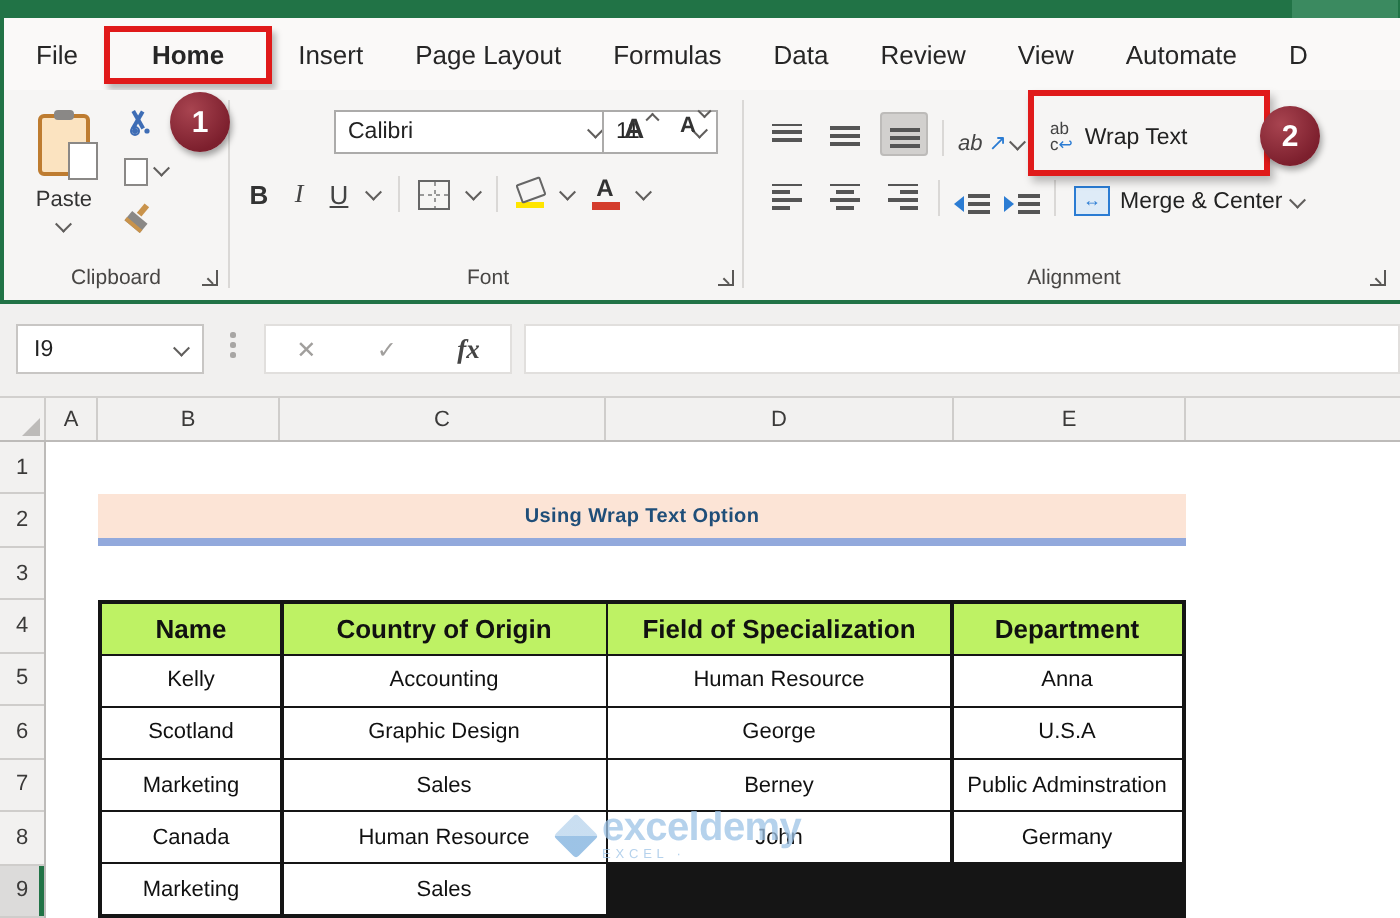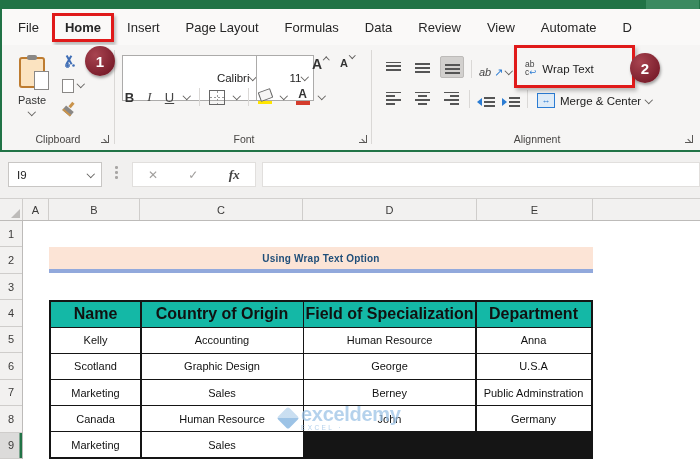--- a/index.html
+++ b/index.html
@@ -8,21 +8,21 @@
 
   
   .titlebar{position:absolute;left:0;top:0;width:700px;height:9px;background:#217346;}
   .titlebar-accent{position:absolute;right:1px;top:0;width:53px;height:9px;background:#3B8A60;}
   .edge-left{position:absolute;left:0;top:0;width:2px;height:151px;background:#217346;z-index:40;}
 
   
   .tabrow{position:absolute;left:0;top:9px;width:700px;height:36px;background:#FAF9F8;}
   .tabs{display:flex;align-items:center;height:100%;padding-left:5px;}
   .tab{padding:8px 13px;font-size:13px;color:#262626;white-space:nowrap;}
-  .tab-active{font-weight:700;border:3px solid #E01A1A;padding:4px 10px;
+  .tab-active{font-weight:700;border:3px solid #E01A1A;padding:4px 21px;
               box-shadow:2px 3px 3px rgba(0,0,0,.25);background:#FAF9F8;}
 
   
   .ribbon{position:absolute;left:0;top:45px;width:700px;height:105px;background:#F6F5F4;}
   .green-rule{position:absolute;left:0;top:150px;width:700px;height:2px;background:#217346;}
   .grp{position:absolute;top:0;height:100%;}
   .grp-clip{left:4px;width:108px;}
   .grp-font{left:118px;width:252px;}
   .grp-align{left:378px;width:318px;}
   .grp-label{position:absolute;bottom:5px;left:0;right:0;text-align:center;font-size:10.5px;color:#484644;}
@@ -61,21 +61,21 @@
   .copy-ic::before{content:'';position:absolute;left:2.5px;top:-4px;width:10px;height:12px;
            background:#F6F5F4;border:1.3px solid #8A8886;z-index:-1;}
   .painter-ic{position:relative;width:14px;height:14px;display:inline-block;}
   .painter-ic::before{content:'';position:absolute;left:8px;top:0;width:3px;height:6px;
            background:#C9934B;transform:rotate(40deg);}
   .painter-ic::after{content:'';position:absolute;left:1px;top:6px;width:10px;height:4px;
            background:#8A8886;border-bottom:2.5px solid #C9934B;transform:rotate(40deg);}
 
   
   .combo{position:absolute;height:20px;background:#fff;border:1px solid #ACABAA;display:flex;
-         align-items:center;justify-content:flex-end;padding:12px 6px;font-size:11.5px;color:#222;}
+         align-items:center;justify-content:space-between;padding:0 6px;font-size:11.5px;color:#222;margin-left:45px;}
   .font-name{left:4px;top:10px;width:126px;}
   .font-size{left:138px;top:10px;width:44px;}
   .sizebtn{position:absolute;top:10px;height:20px;display:flex;align-items:flex-start;gap:2px;cursor:default;}
   .sizebtn.grow{left:194px;} .sizebtn.shrink{left:222px;}
   .Aletter{font-size:14px;color:#333;font-weight:600;line-height:18px;}
   .shrink .Aletter{font-size:11px;line-height:16px;}
   .fontrow2{position:absolute;left:6px;top:40px;height:24px;display:flex;align-items:center;gap:9px;}
   .fbtn{font-size:13px;color:#444;width:11px;text-align:center;}
   .fbtn.bold{font-weight:800;color:#333;}
   .fbtn.italic{font-family:"Liberation Serif",serif;font-style:italic;}
@@ -156,21 +156,21 @@
   
   .canvas{position:absolute;left:24px;top:221px;width:676px;height:238px;background:#fff;overflow:hidden;}
   .title-band{position:absolute;left:25px;top:26px;width:544px;height:22px;background:#FCE4D6;
          border-bottom:4px solid #92A9DC;display:flex;align-items:center;justify-content:center;
          box-sizing:content-box;}
   .title-band span{font-size:10px;font-weight:700;color:#1F4E79;letter-spacing:.2px;}
   .xtable{position:absolute;left:25px;top:79px;width:544px;background:#151515;border:2px solid #151515;
          display:grid;grid-template-columns:89px 161px 171px 114px;gap:1.5px;box-sizing:border-box;}
   .tcell{background:#fff;height:24.6px;display:flex;align-items:center;justify-content:center;
          font-size:11px;color:#111;box-sizing:border-box;overflow:hidden;white-space:nowrap;}
-  .tcell.th{background:#14b8a6;font-weight:700;font-size:16px;}
+  .tcell.th{background:#bef264;font-weight:700;font-size:13px;}
 
   
   .watermark{position:absolute;left:256px;top:183px;display:flex;align-items:center;gap:5px;
          z-index:5;pointer-events:none;}
   .wm-diamond{width:16px;height:16px;transform:rotate(45deg);border-radius:2px;
          background:linear-gradient(135deg,#A6C9E8 0 50%,#5B9BD5 50% 100%);opacity:.6;}
   .wm-texts{display:flex;flex-direction:column;line-height:1;}
   .wm-main{font-size:20px;font-weight:700;color:#9DC3E6;opacity:.75;letter-spacing:-.3px;}
   .wm-sub{font-size:6.5px;color:#9DC3E6;letter-spacing:2.4px;margin-top:1px;opacity:.75;}
 

